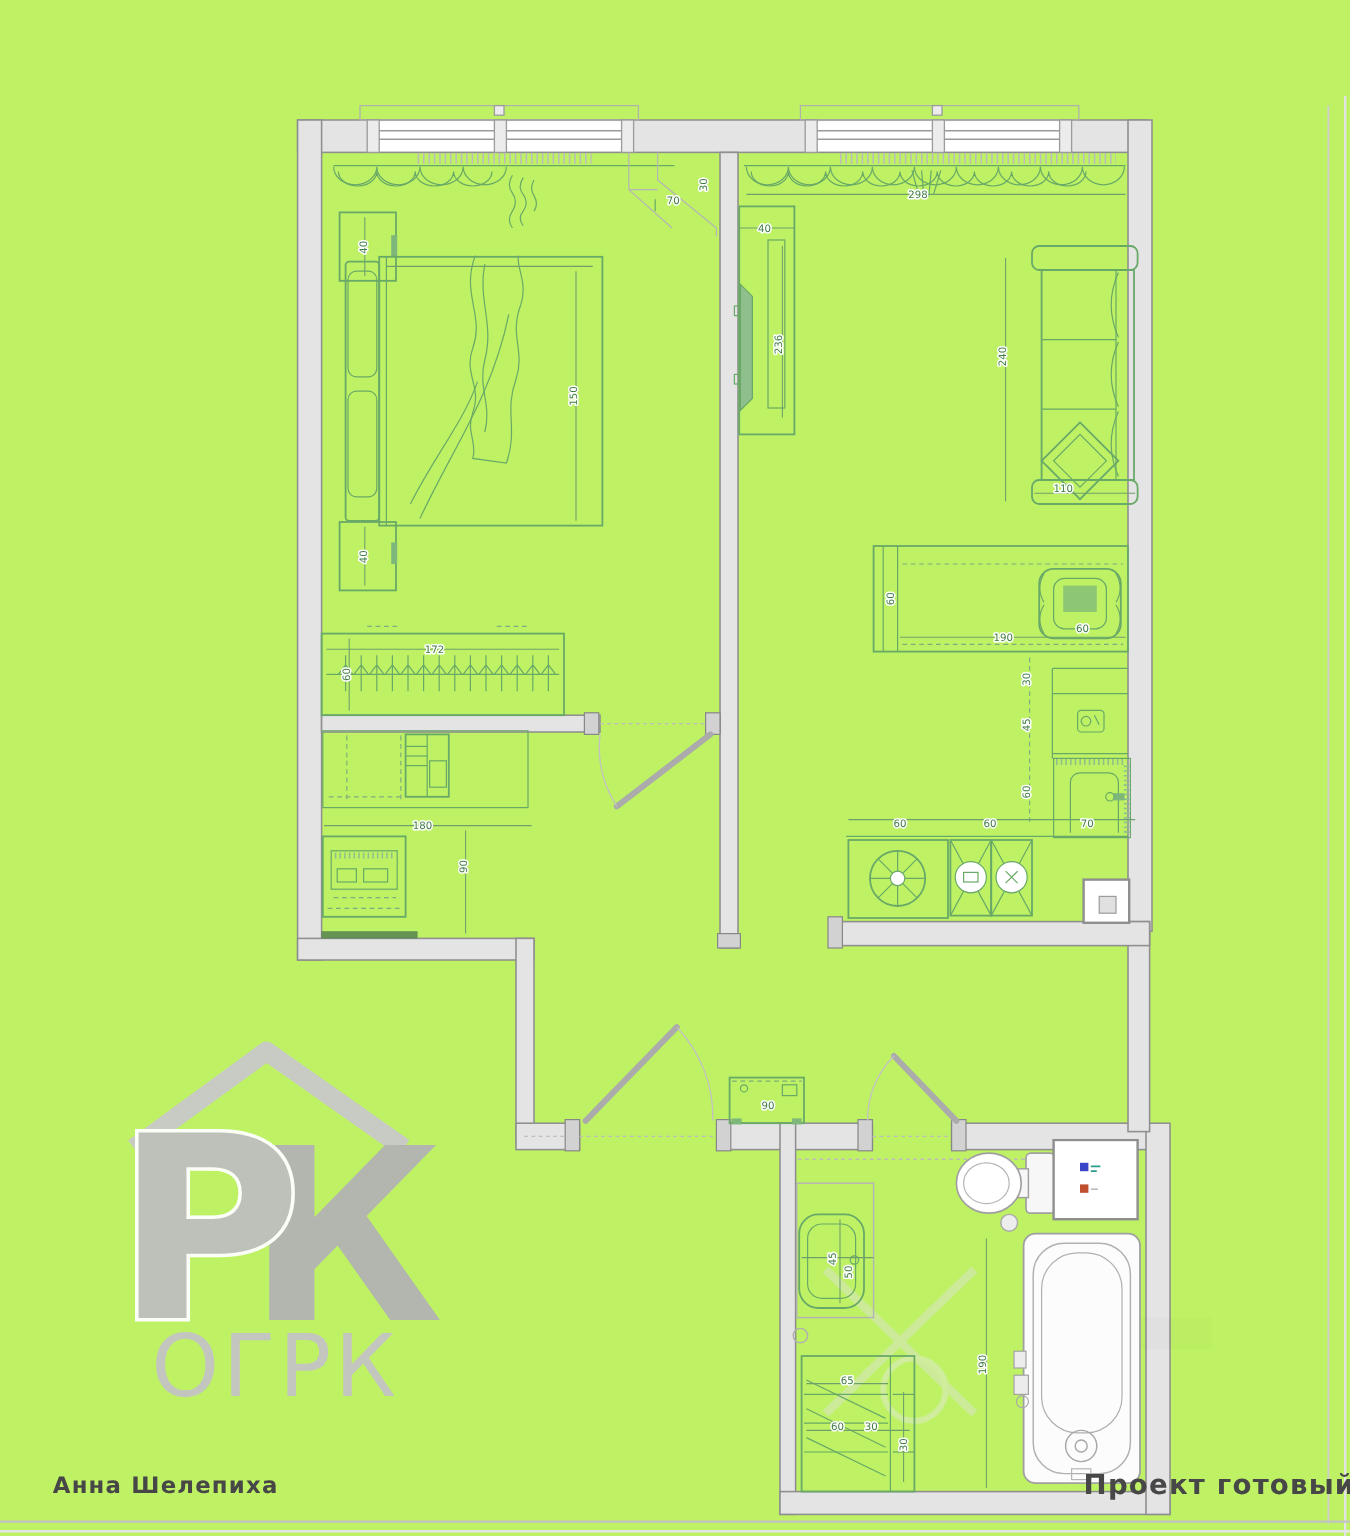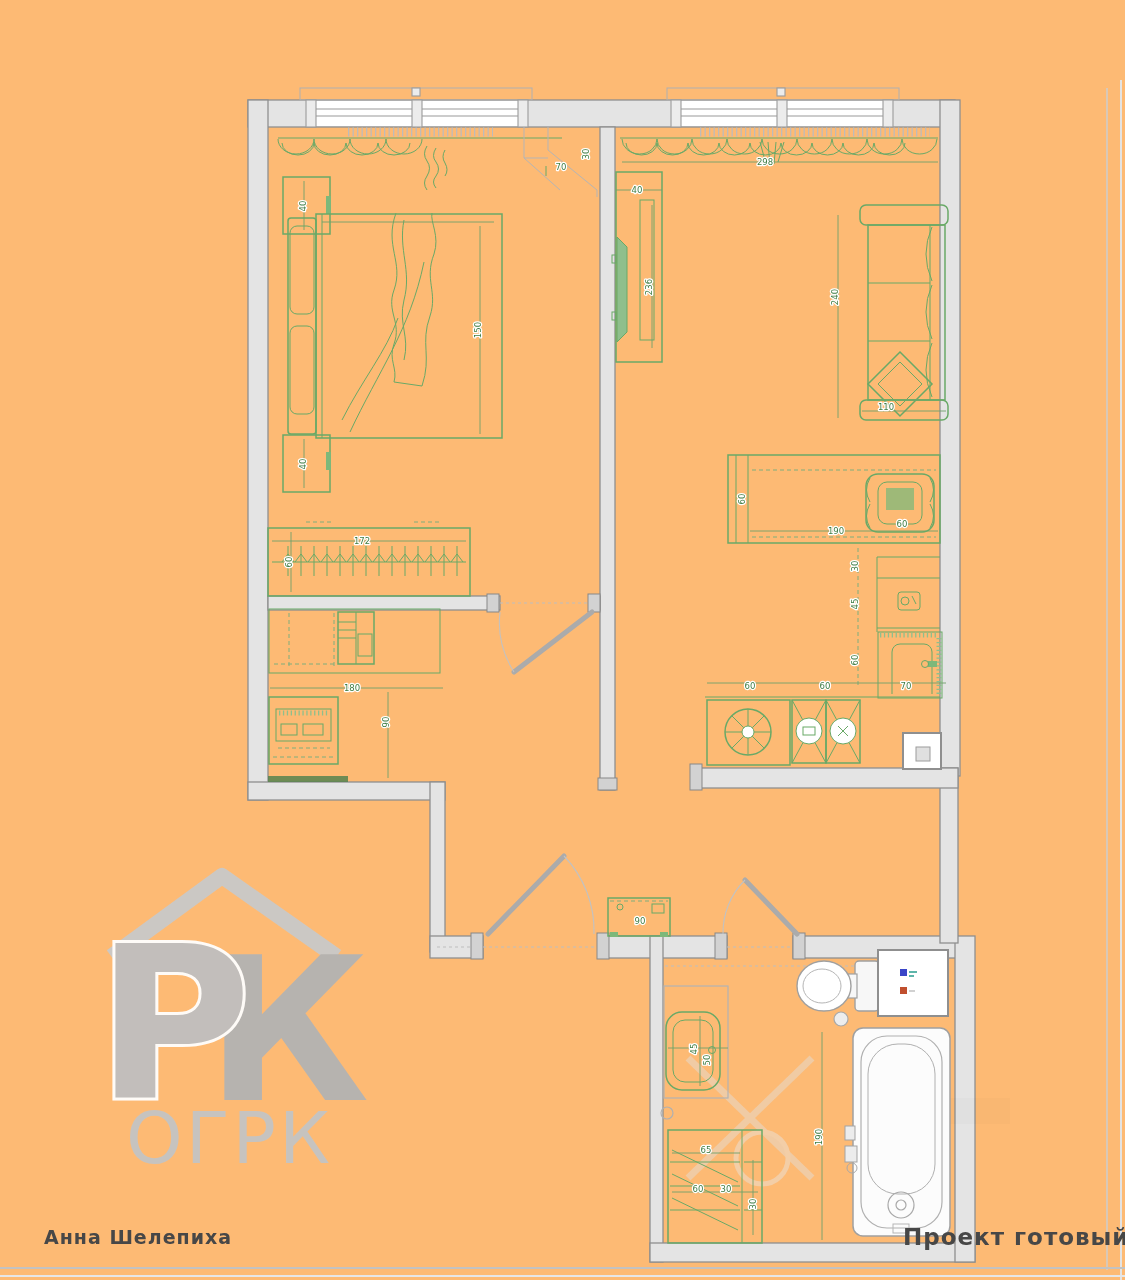--- a/index.html
+++ b/index.html
@@ -1,16 +1,16 @@
 <!DOCTYPE html>
 <html><head>
 <meta charset="utf-8">
 <style>
   html,body{margin:0;padding:0;background:#ffffff;}
-  #stage{position:relative;width:1125px;height:1280px;background:#fdba74;overflow:hidden;
+  #stage{position:relative;width:1125px;height:1280px;background:#bef264;overflow:hidden;
          font-family:"DejaVu Sans",sans-serif;}
   svg{display:block;}
   
   .wall{fill:#e4e4e4;stroke:#8f8f8f;stroke-width:1.3;}
   .post{fill:#d2d2d2;stroke:#878787;stroke-width:1;}
   .grayf{fill:#ececec;stroke:#9c9c9c;stroke-width:1.1;}
   .grayt{stroke:#b5b5b5;fill:none;stroke-width:1;}
   
   .g{stroke:#69a967;fill:none;stroke-width:1.5;}
   .g2{stroke:#69a967;fill:none;stroke-width:1;}

